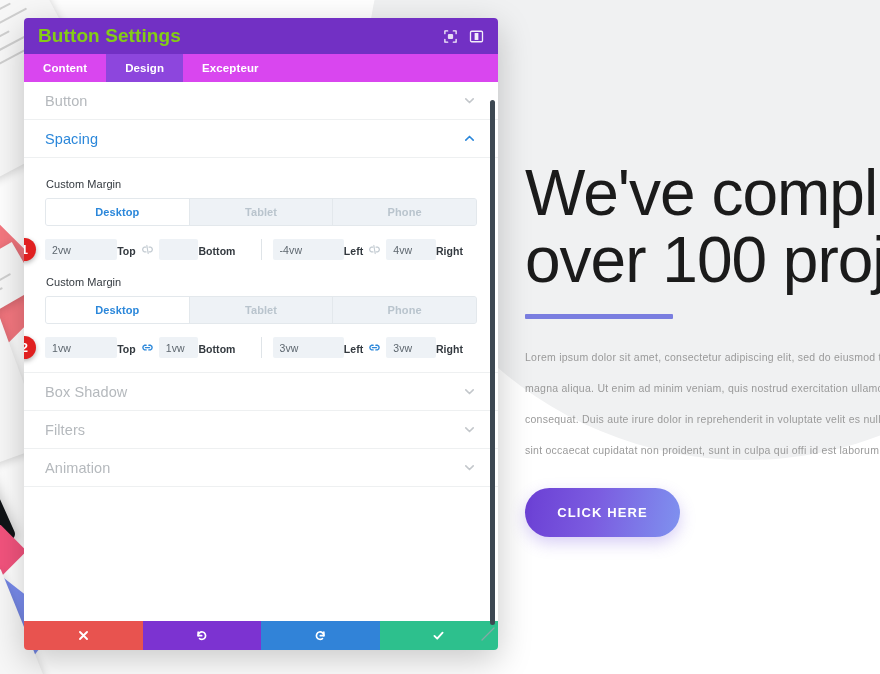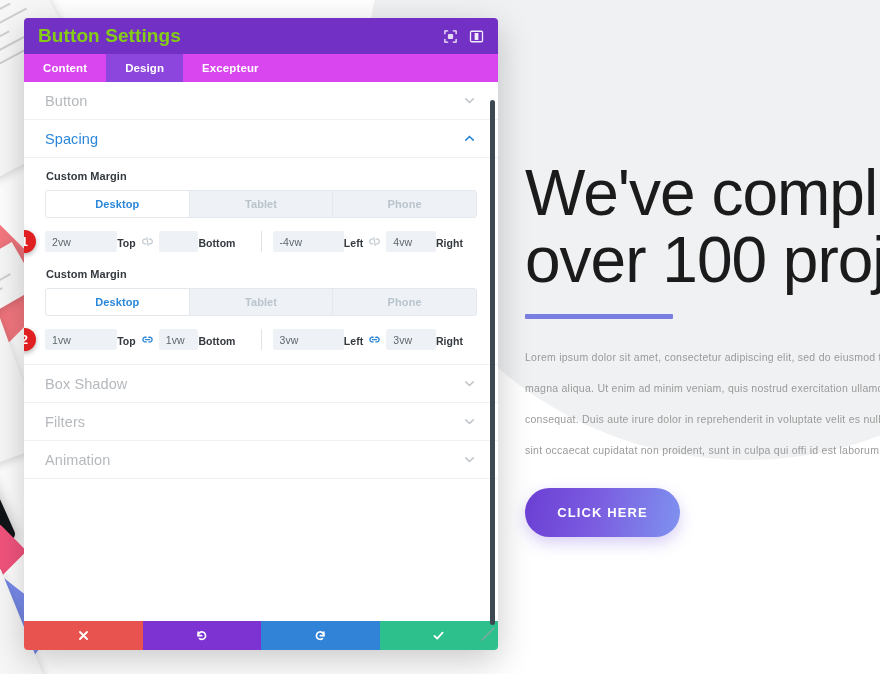--- a/index.html
+++ b/index.html
@@ -82,21 +82,21 @@
     height:37px;display:flex;align-items:center;justify-content:space-between;
     padding:0 22px 0 21px;border-bottom:1px solid #eef0f1;cursor:pointer;
   }
   .section-row .label{font-size:14.5px;color:#b5b9bd;font-weight:400;letter-spacing:.1px;}
   .section-row.open .label{color:#2b87da;}
   .chev{width:13px;height:13px;display:block;}
   .chev path{stroke:#c3c7cb;stroke-width:1.7;fill:none;stroke-linecap:round;stroke-linejoin:round;}
   .section-row.open .chev path{stroke:#2b87da;}
 
   .spacing-body{padding:8px 21px 14px 21px;border-bottom:1px solid #eef0f1;}
-  .field-label{font-size:11px;color:#33393f;font-weight:700;margin:4px 0 8px 1px;letter-spacing:.05px;}
+  .field-label{font-size:11px;color:#33393f;font-weight:400;margin:12px 0 8px 1px;letter-spacing:.05px;}
 
   .device-tabs{
     display:flex;border:1px solid #e3e8ec;border-radius:3px;overflow:hidden;height:26px;
     background:#eef2f6;
   }
   .device-tab{
     flex:1;display:flex;align-items:center;justify-content:center;
     font-size:11px;font-weight:700;color:#b9c4cd;background:#eef2f6;cursor:pointer;
     border-right:1px solid #e3e8ec;letter-spacing:.1px;
   }

